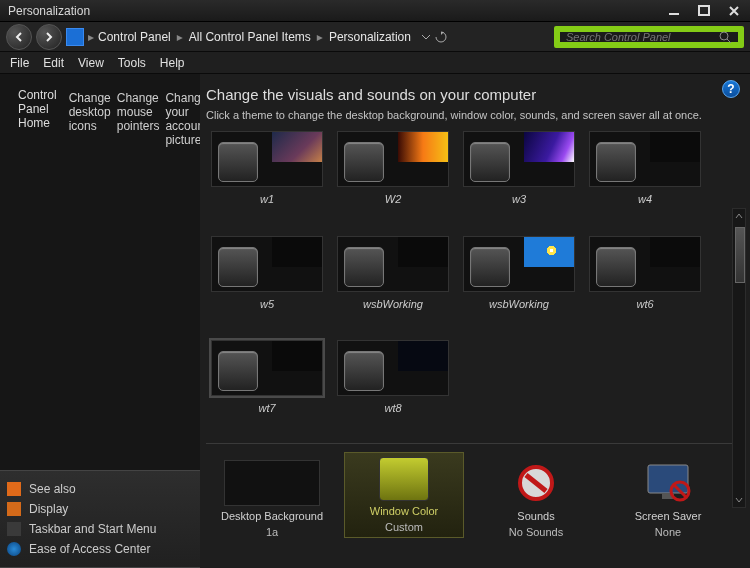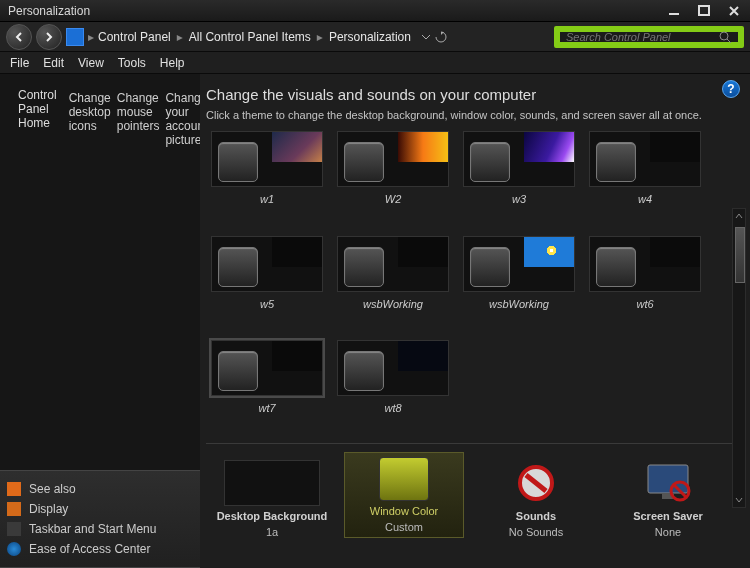--- a/index.html
+++ b/index.html
@@ -123,21 +123,21 @@
 .setting {
   width:120px; display:flex; flex-direction:column; align-items:center; gap:4px;
 }
 .setting .thumb {
   width:96px; height:46px; background:#111; border:1px solid #333;
 }
 .setting .iconbox {
   width:56px; height:46px; display:flex; align-items:center; justify-content:center;
 }
 .setting .name { color:#cfcf66; font-size:11px;}
-.setting .name.norm { color:#d0d0d0;font-weight:bold;}
+.setting .name.norm { color:#d0d0d0;}
 .setting .val { color:#bcbcbc; font-size:11px;}
 .setting.sel { background:linear-gradient(#3a3a1e,#22220f); border:1px solid #5a5a2a; padding:4px;}
 </style>
 </head>
 <body>
 
 <div class="titlebar">
   <span class="title">Personalization</span>
   <div class="win-controls">
     <div class="win-btn">

